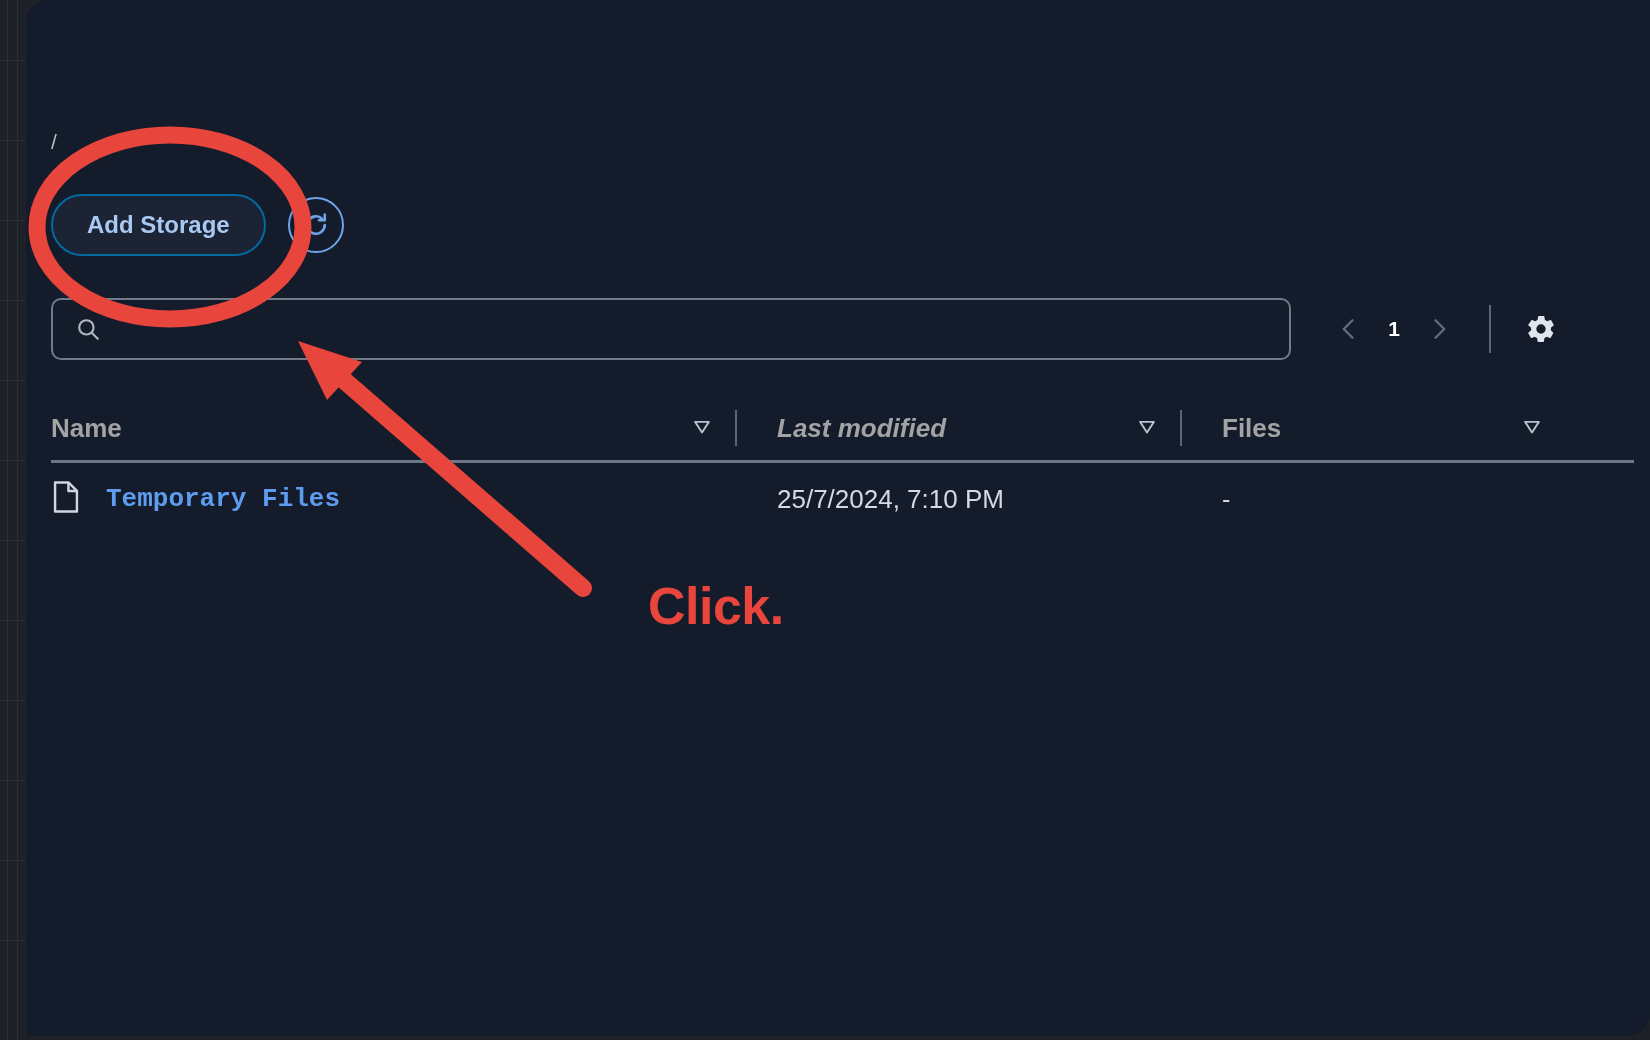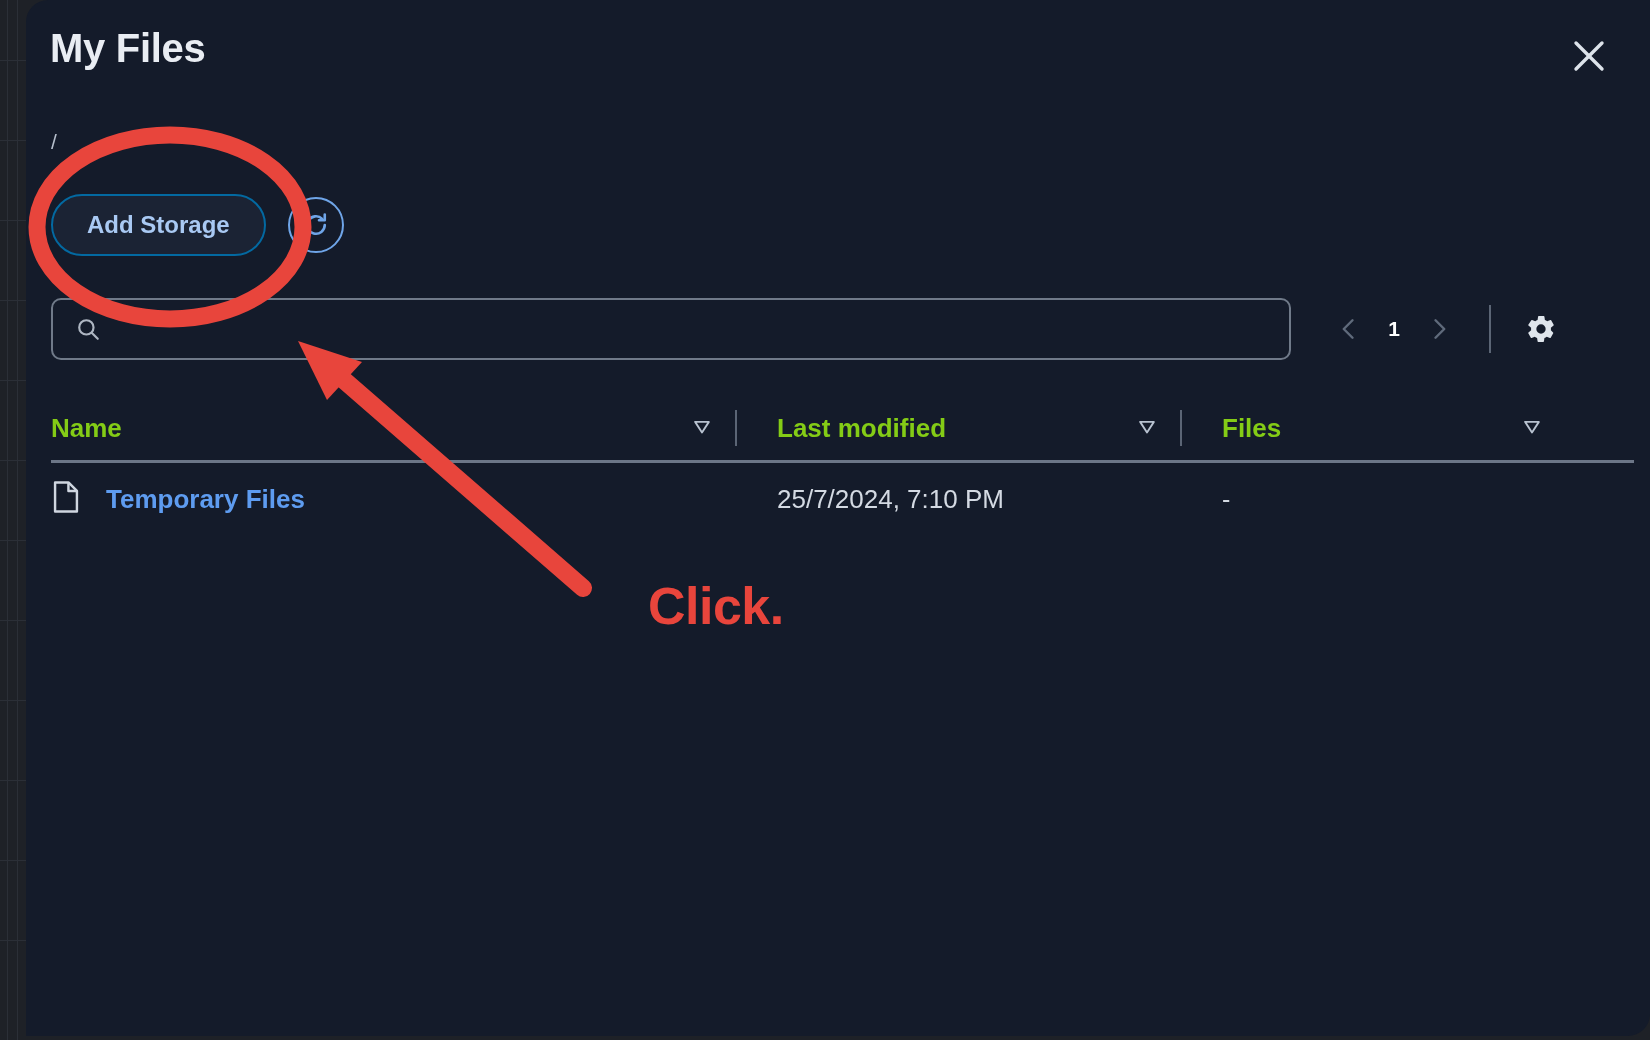--- a/index.html
+++ b/index.html
@@ -208,27 +208,27 @@
   #table-header {
     position: relative;
     height: 60px;
   }
   .th {
     position: absolute;
     top: 0;
     height: 60px;
     display: flex;
     align-items: center;
-    color: #84cc16;
+    color: #a3a3a3;
     font-size: 26px;
     font-weight: bold;
     cursor: pointer;
   }
   #th-name  { left: 0; }
-  #th-date  { left: 726px; }
+  #th-date  { left: 726px; font-style: italic; }
   #th-size  { left: 1171px; }
 
   .sort-arrow {
     position: absolute;
     top: 17px;
     cursor: pointer;
     display: flex;
   }
   #sort-name { left: 640px; }
   #sort-date { left: 1085px; }
@@ -270,20 +270,21 @@
     position: absolute;
     left: 0;
     display: flex;
     align-items: center;
     gap: 25px;
   }
   .file-name {
     color: #5e9cf0;
     font-size: 26px;
     font-weight: bold;
+    font-family: Liberation Mono, monospace;
   }
   .cell-date {
     position: absolute;
     left: 726px;
     color: #d4dae3;
     font-size: 26px;
   }
   .cell-size {
     position: absolute;
     left: 1171px;
@@ -323,29 +324,20 @@
   <div class="grid-h" style="top:540px"></div>
   <div class="grid-h" style="top:620px"></div>
   <div class="grid-h" style="top:700px"></div>
   <div class="grid-h" style="top:780px"></div>
   <div class="grid-h" style="top:860px"></div>
   <div class="grid-h" style="top:940px"></div>
 </div>
 
 <div id="modal">
 
-  <div id="modal-header">
-    <div id="page-title">My Files</div>
-    <div id="close-button">
-      <svg width="36" height="36" viewBox="0 0 36 36">
-        <line x1="5" y1="5" x2="31" y2="31" stroke="#dde3ea" stroke-width="3.4" stroke-linecap="round"></line>
-        <line x1="31" y1="5" x2="5" y2="31" stroke="#dde3ea" stroke-width="3.4" stroke-linecap="round"></line>
-      </svg>
-    </div>
-  </div>
 
   <div id="breadcrumb">/</div>
 
   <div id="toolbar">
     <button id="add-storage-button">Add Storage</button>
     <button id="refresh-button">
       <svg width="30" height="30" viewBox="0 0 24 24" fill="none">
         <path d="M19 12a7 7 0 1 1-2.05-4.95" stroke="#6fa5e8" stroke-width="2.1" stroke-linecap="round"></path>
         <path d="M19 3.6V8.2h-4.6" stroke="#6fa5e8" stroke-width="2.1" stroke-linecap="round" stroke-linejoin="round"></path>
       </svg>

